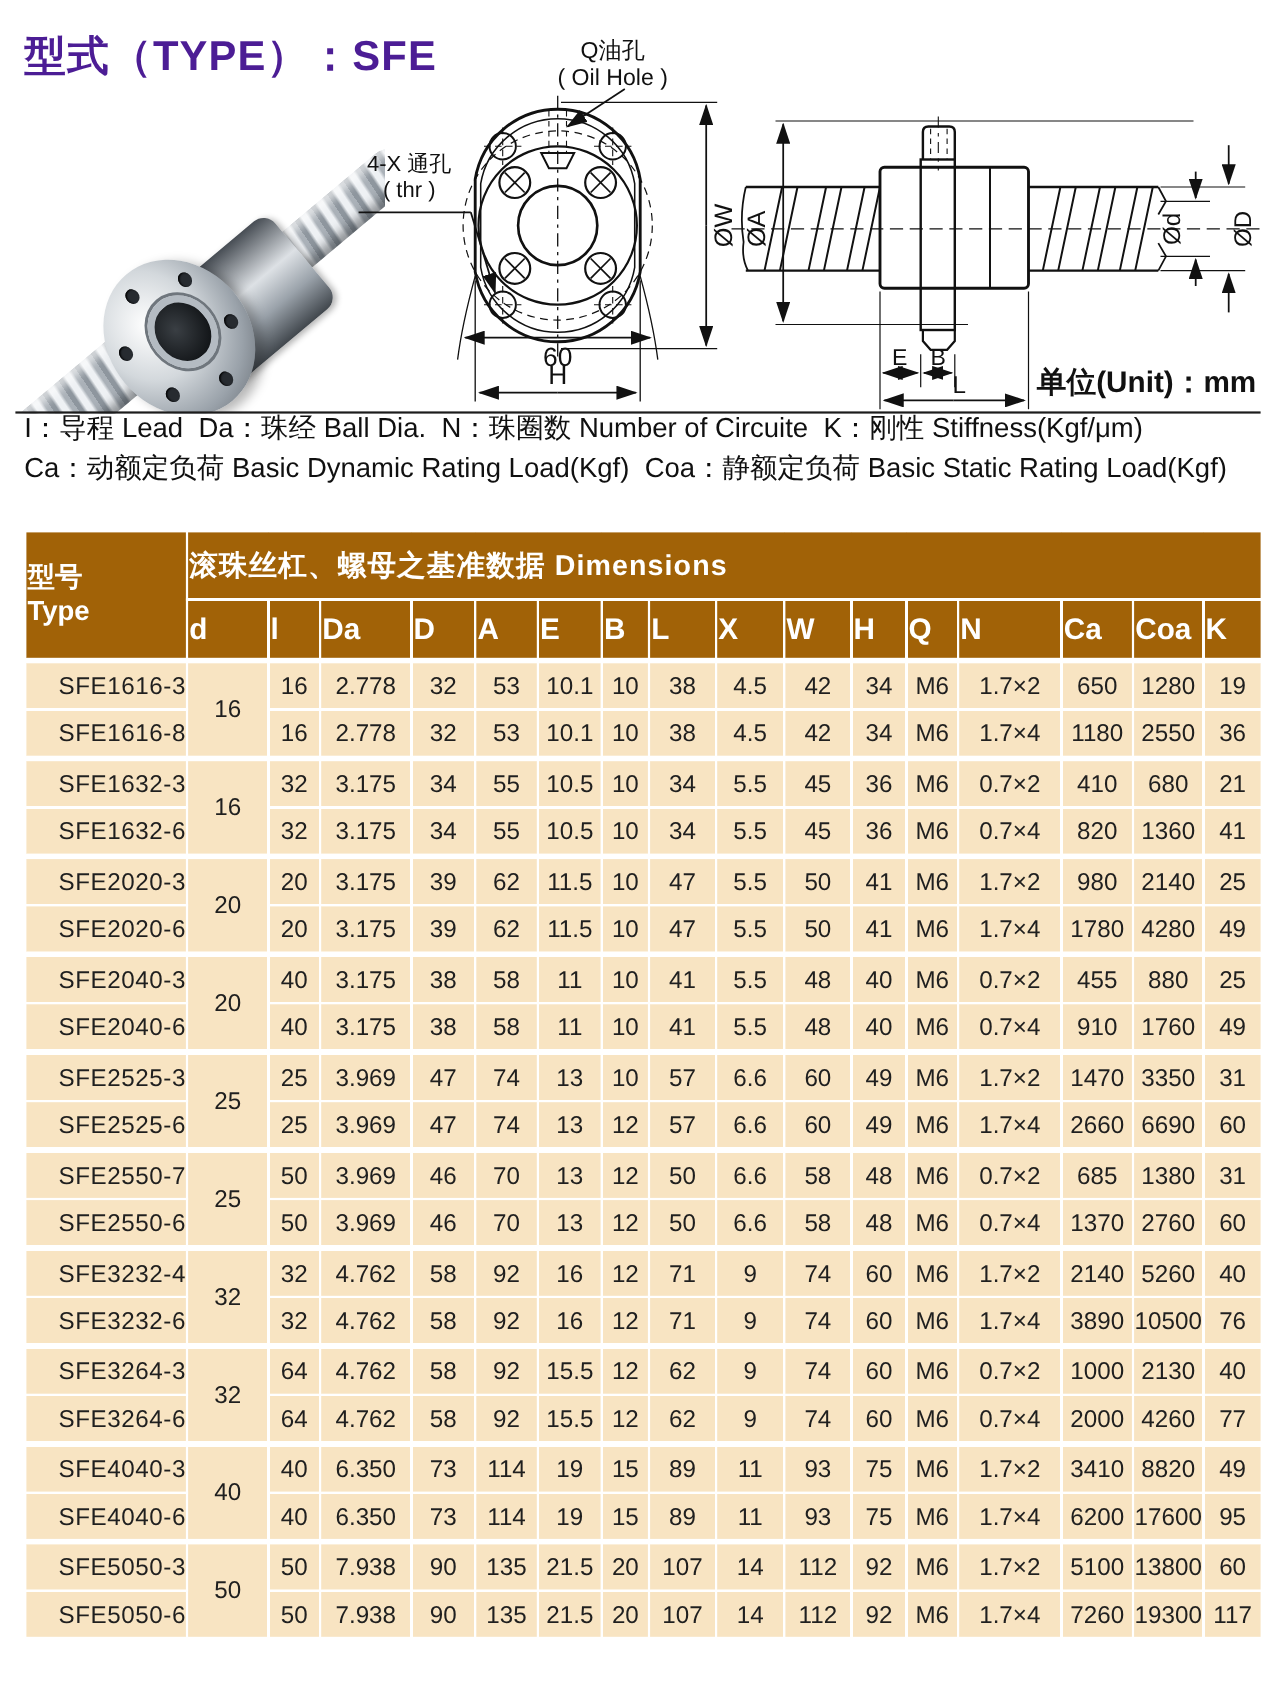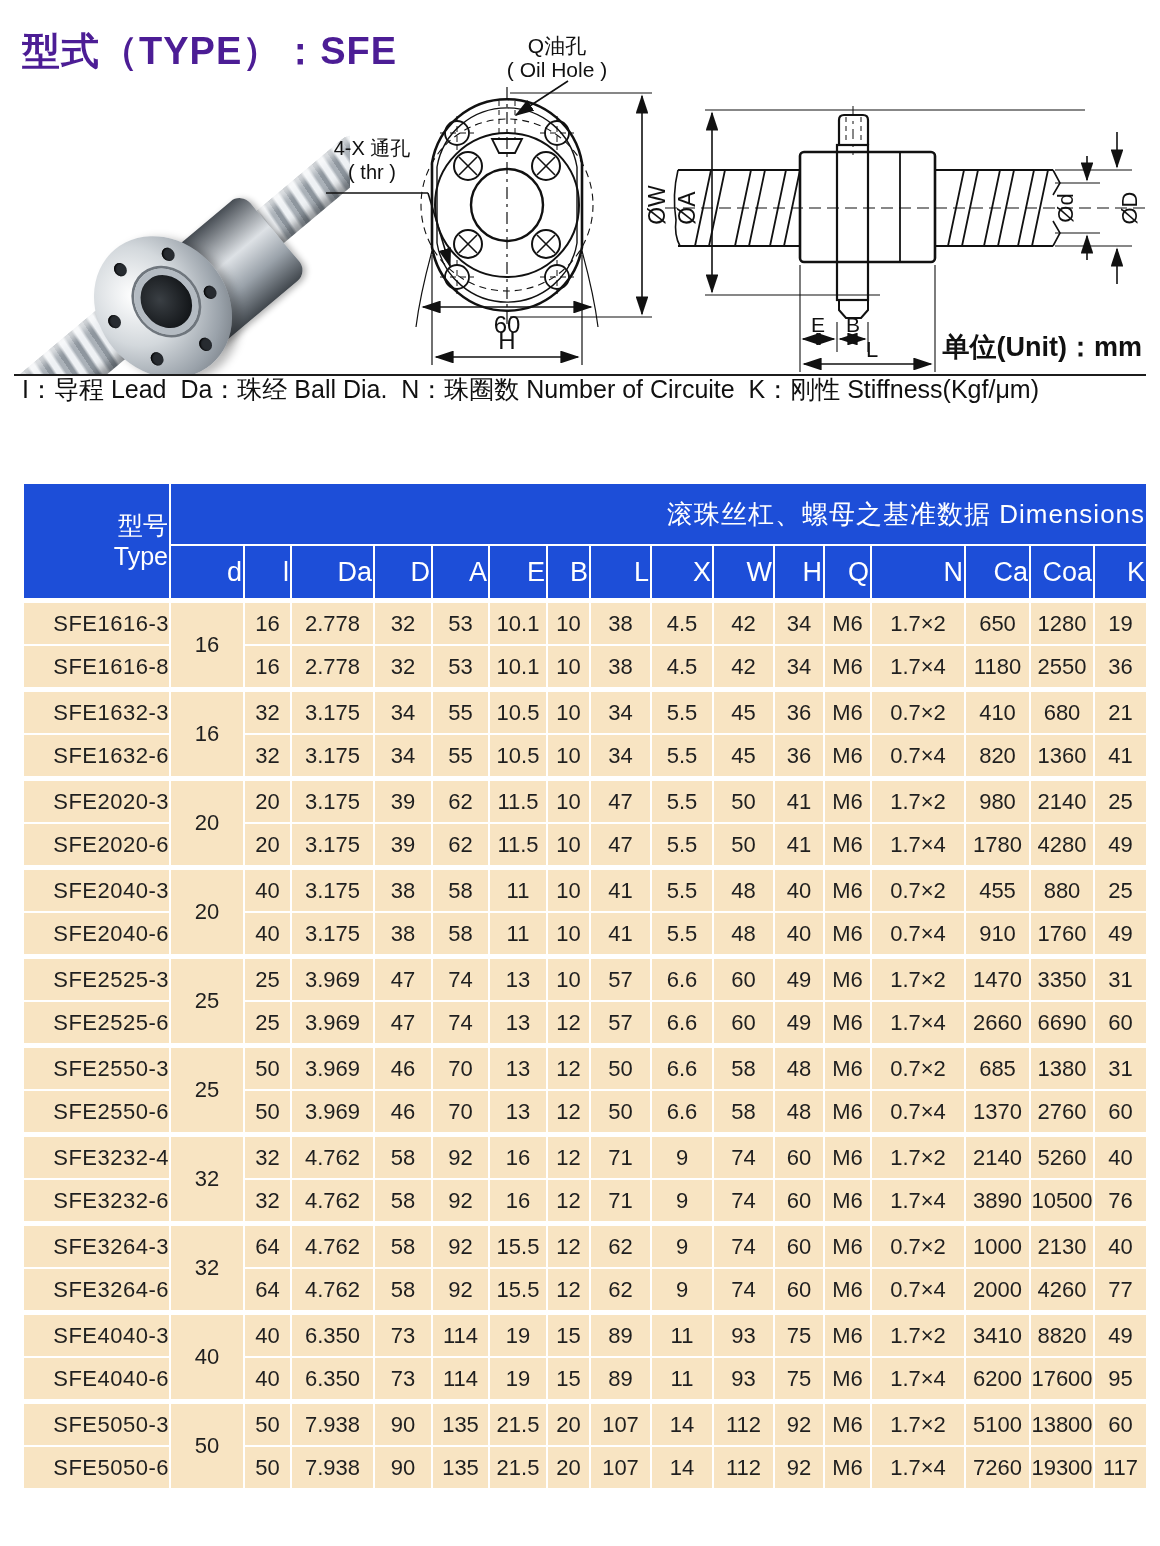--- a/index.html
+++ b/index.html
@@ -45,21 +45,21 @@
   .side-svg{position:absolute;left:650px;top:60px;}
   svg text{font-family:"Liberation Sans",sans-serif;fill:#111;}
   .hr-line{position:absolute;left:14px;right:14px;top:374px;height:2px;background:#1c1c1c;}
   
   .legend{position:absolute;left:22px;top:371px;font-size:25px;line-height:37px;color:#101010;}
   .legend-line{white-space:pre-wrap;}
   
   .table-wrap{position:absolute;left:22px;top:482px;width:1124px;}
   table{border-collapse:collapse;table-layout:fixed;width:1124px;}
   th,td{border:2px solid #ffffff;overflow:hidden;}
-  thead th{background:#1d4ed8;color:#ffffff;font-weight:400;text-align:right;vertical-align:middle;}
+  thead th{background:#a16207;color:#ffffff;font-weight:700;text-align:left;vertical-align:middle;}
   th.type-head{font-size:25px;line-height:31px;}
   th.dims-head{font-size:26px;height:58px;letter-spacing:1px;}
   tr.letters th{font-size:27px;height:50px;}
   tbody{border-top:5px solid #ffffff;}
   tbody td{
     background:#f8e4c2;color:#1f1f1f;font-size:22px;text-align:center;
     height:41px;vertical-align:middle;padding:0;
   }
   tbody td.type{text-align:right;padding-left:10px;letter-spacing:.5px;}
 </style>
@@ -240,20 +240,21 @@
   <line x1="217" y1="304" x2="281" y2="304" stroke="#111" stroke-width="1.6" marker-end="url(#arr)"></line>
   <text x="222" y="297" font-size="22" text-anchor="middle">L</text>
 
   <text x="492" y="296" font-size="27" font-weight="bold" text-anchor="end">单位(Unit)：mm</text>
 </svg>
 
 <div class="hr-line"></div>
 
 <div class="legend">
   <div class="legend-line">I：导程 Lead  Da：珠经 Ball Dia.  N：珠圈数 Number of Circuite  K：刚性 Stiffness(Kgf/μm)</div>
+  <div class="legend-line">Ca：动额定负荷 Basic Dynamic Rating Load(Kgf)  Coa：静额定负荷 Basic Static Rating Load(Kgf)</div>
 </div>
 
 <div class="table-wrap">
   <table id="dims-table">
     <colgroup>
       <col style="width:147px">
         <col style="width:74px">
         <col style="width:47px">
         <col style="width:83px">
       <col style="width:58px">
@@ -487,21 +488,21 @@
           <td>49</td>
           <td>M6</td>
           <td>1.7×4</td>
           <td>2660</td>
           <td>6690</td>
           <td>60</td>
         </tr>
       </tbody>
       <tbody>
         <tr>
-          <td class="type">SFE2550-3</td>
+          <td class="type">SFE2550-7</td>
           <td rowspan="2">25</td>
           <td>50</td>
           <td>3.969</td>
           <td>46</td>
           <td>70</td>
           <td>13</td>
           <td>12</td>
           <td>50</td>
           <td>6.6</td>
           <td>58</td>

